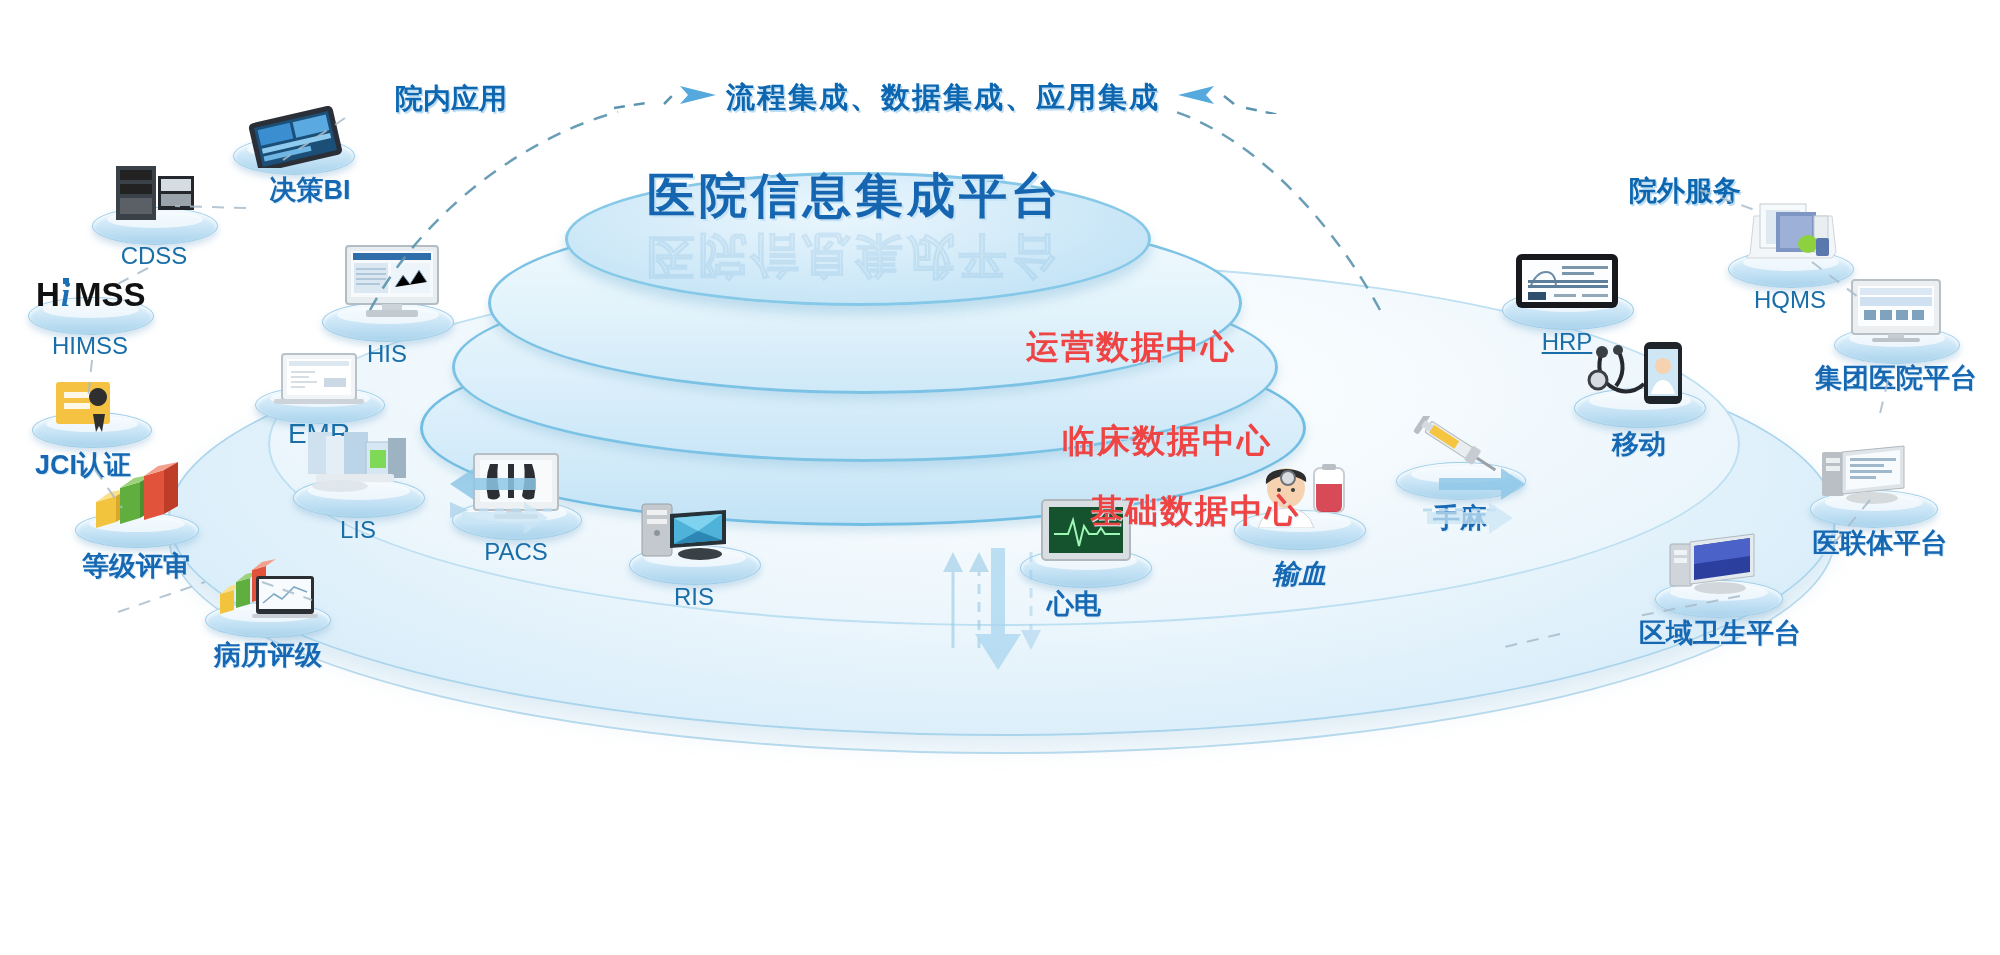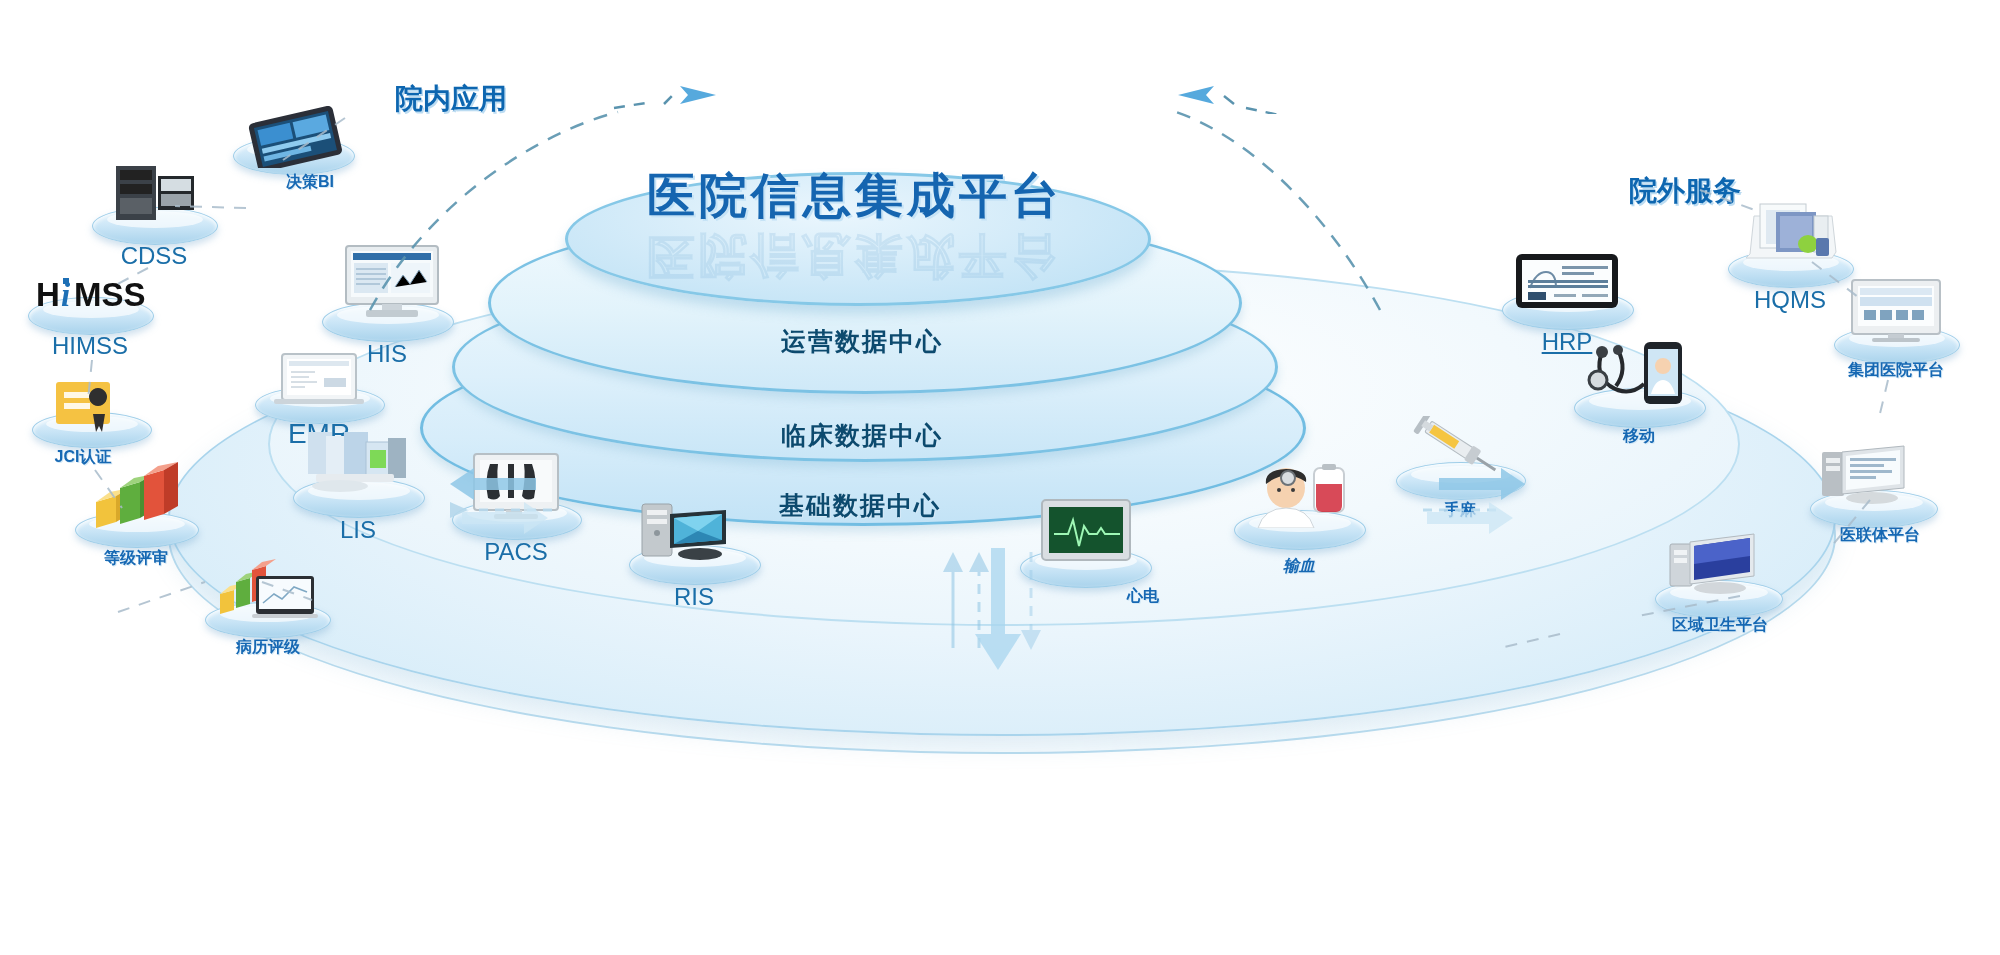--- a/index.html
+++ b/index.html
@@ -31,22 +31,22 @@
   }
   #base-inner{
     left:268px;top:262px;width:1468px;height:360px;
     background:radial-gradient(ellipse at 50% 35%, #ffffff 0%, #f2f9fd 50%, #e2f1fa 100%);
     border:2px solid #bcdff1;
   }
 
   
   .disc{position:absolute;border-radius:50%;}
   .disc-label{
-    position:absolute;width:100%;text-align:center;
-    font-size:25px;font-weight:bold;color:#0c4a6e;
+    position:absolute;width:100%;text-align:right;
+    font-size:33px;font-weight:bold;color:#ef4444;
     text-shadow:1px 1px 0 #d6eaf8;letter-spacing:2px;
   }
 
   
   #disc3{left:420px;top:330px;width:880px;height:190px;
     background:linear-gradient(180deg,#e8f5fd 0%,#d7edfa 55%,#c3e3f6 100%);
     border:3px solid #72bde2;
     box-shadow:0 6px 10px rgba(110,170,205,.25);}
   
   #disc2{left:452px;top:272px;width:820px;height:184px;
@@ -93,40 +93,41 @@
     border:1.5px solid #9ecde8;
     box-shadow:0 4px 7px rgba(120,170,205,.35), inset 0 2px 4px rgba(255,255,255,.9);
   }
   .pedestal::after{
     content:"";position:absolute;left:11%;top:8%;width:78%;height:48%;
     border-radius:50%;background:rgba(255,255,255,.65);
   }
   .node-label{
     position:absolute;width:260px;text-align:center;white-space:nowrap;
   }
-  .node-label.cn{font-size:16px;font-weight:bold;color:#1668b3;text-shadow:1px 1px 0 #d4e9f7;}
+  .node-label.cn{font-size:27px;font-weight:bold;color:#1668b3;text-shadow:1px 1px 0 #d4e9f7;}
   .node-label.en{font-size:24px;color:#1a6ea8;}
 
   
   .ico{position:absolute;}
 </style>
 </head>
 <body>
 
 <div id="stage">
 
   <div class="base" id="base-outer-rim"></div>
   <div class="base" id="base-outer"></div>
   <div class="base" id="base-inner"></div>
 
   <svg width="190" height="36" style="position:absolute;left:612px;top:78px;z-index:9">
     <path d="M2 30 L40 24" stroke="#5a93ae" stroke-width="2.5" stroke-dasharray="11 9" fill="none"></path>
     <path d="M52 26 L60 18" stroke="#5a93ae" stroke-width="2.5" stroke-dasharray="11 9" fill="none"></path>
     <polygon points="68,8 104,17 68,26 76,17" fill="#56a9dd"></polygon>
   </svg>
+  <div class="hdr" id="banner-text" style="left:726px;top:78px;font-size:29px;letter-spacing:2px;">流程集成、数据集成、应用集成</div>
   <svg width="190" height="36" style="position:absolute;left:1172px;top:78px;z-index:9">
     <polygon points="42,8 6,17 42,26 34,17" fill="#56a9dd"></polygon>
     <path d="M52 18 L62 26" stroke="#5a93ae" stroke-width="2.5" fill="none"></path>
     <path d="M74 30 L112 38" stroke="#5a93ae" stroke-width="2.5" stroke-dasharray="11 9" fill="none"></path>
   </svg>
 
   <svg width="2000" height="300" style="position:absolute;left:0;top:60px;z-index:3">
     <path d="M370 250 C 430 140, 540 72, 618 52" stroke="#5a93ae" stroke-width="2.5" stroke-dasharray="14 11" fill="none" opacity=".9"></path>
     <path d="M1380 250 C 1320 140, 1240 74, 1176 52" stroke="#5a93ae" stroke-width="2.5" stroke-dasharray="14 11" fill="none" opacity=".9"></path>
   </svg>
@@ -373,21 +374,21 @@
     <div class="node-label en" style="left:564px;top:583px;">RIS</div>
   </div>
 
   <div class="node">
     <div class="pedestal" style="left:1020px;top:548px;width:130px;height:38px;"></div>
     <svg class="ico" style="left:1038px;top:498px;" width="96" height="66">
       <rect x="4" y="2" width="88" height="60" rx="4" fill="#d9dee2" stroke="#b0b8bd" stroke-width="2"></rect>
       <rect x="11" y="9" width="74" height="46" fill="#14532d"></rect>
       <path d="M16 36 h14 l5 -14 l6 26 l5 -20 l5 8 h8 l4 -6 l4 6 h15" stroke="#9ef7b5" stroke-width="2" fill="none"></path>
     </svg>
-    <div class="node-label cn" style="left:989px;top:586px;padding-left:24px;">心电</div>
+    <div class="node-label cn" style="left:920px;top:586px;padding-left:24px;">心电</div>
   </div>
 
   <div class="node">
     <div class="pedestal" style="left:1234px;top:510px;width:130px;height:38px;"></div>
     <svg class="ico" style="left:1248px;top:462px;" width="106" height="66">
       <ellipse cx="38" cy="26" rx="19" ry="20" fill="#f6d2b0"></ellipse>
       <path d="M18 22 q20 -16 40 -2 q2 -12 -20 -13 q-22 1 -20 15 Z" fill="#2e2e2e"></path>
       <circle cx="40" cy="16" r="7" fill="#d9dde0" stroke="#6c7277" stroke-width="2"></circle>
       <circle cx="31" cy="28" r="2" fill="#3a3a3a"></circle>
         <circle cx="45" cy="28" r="2" fill="#3a3a3a"></circle>

